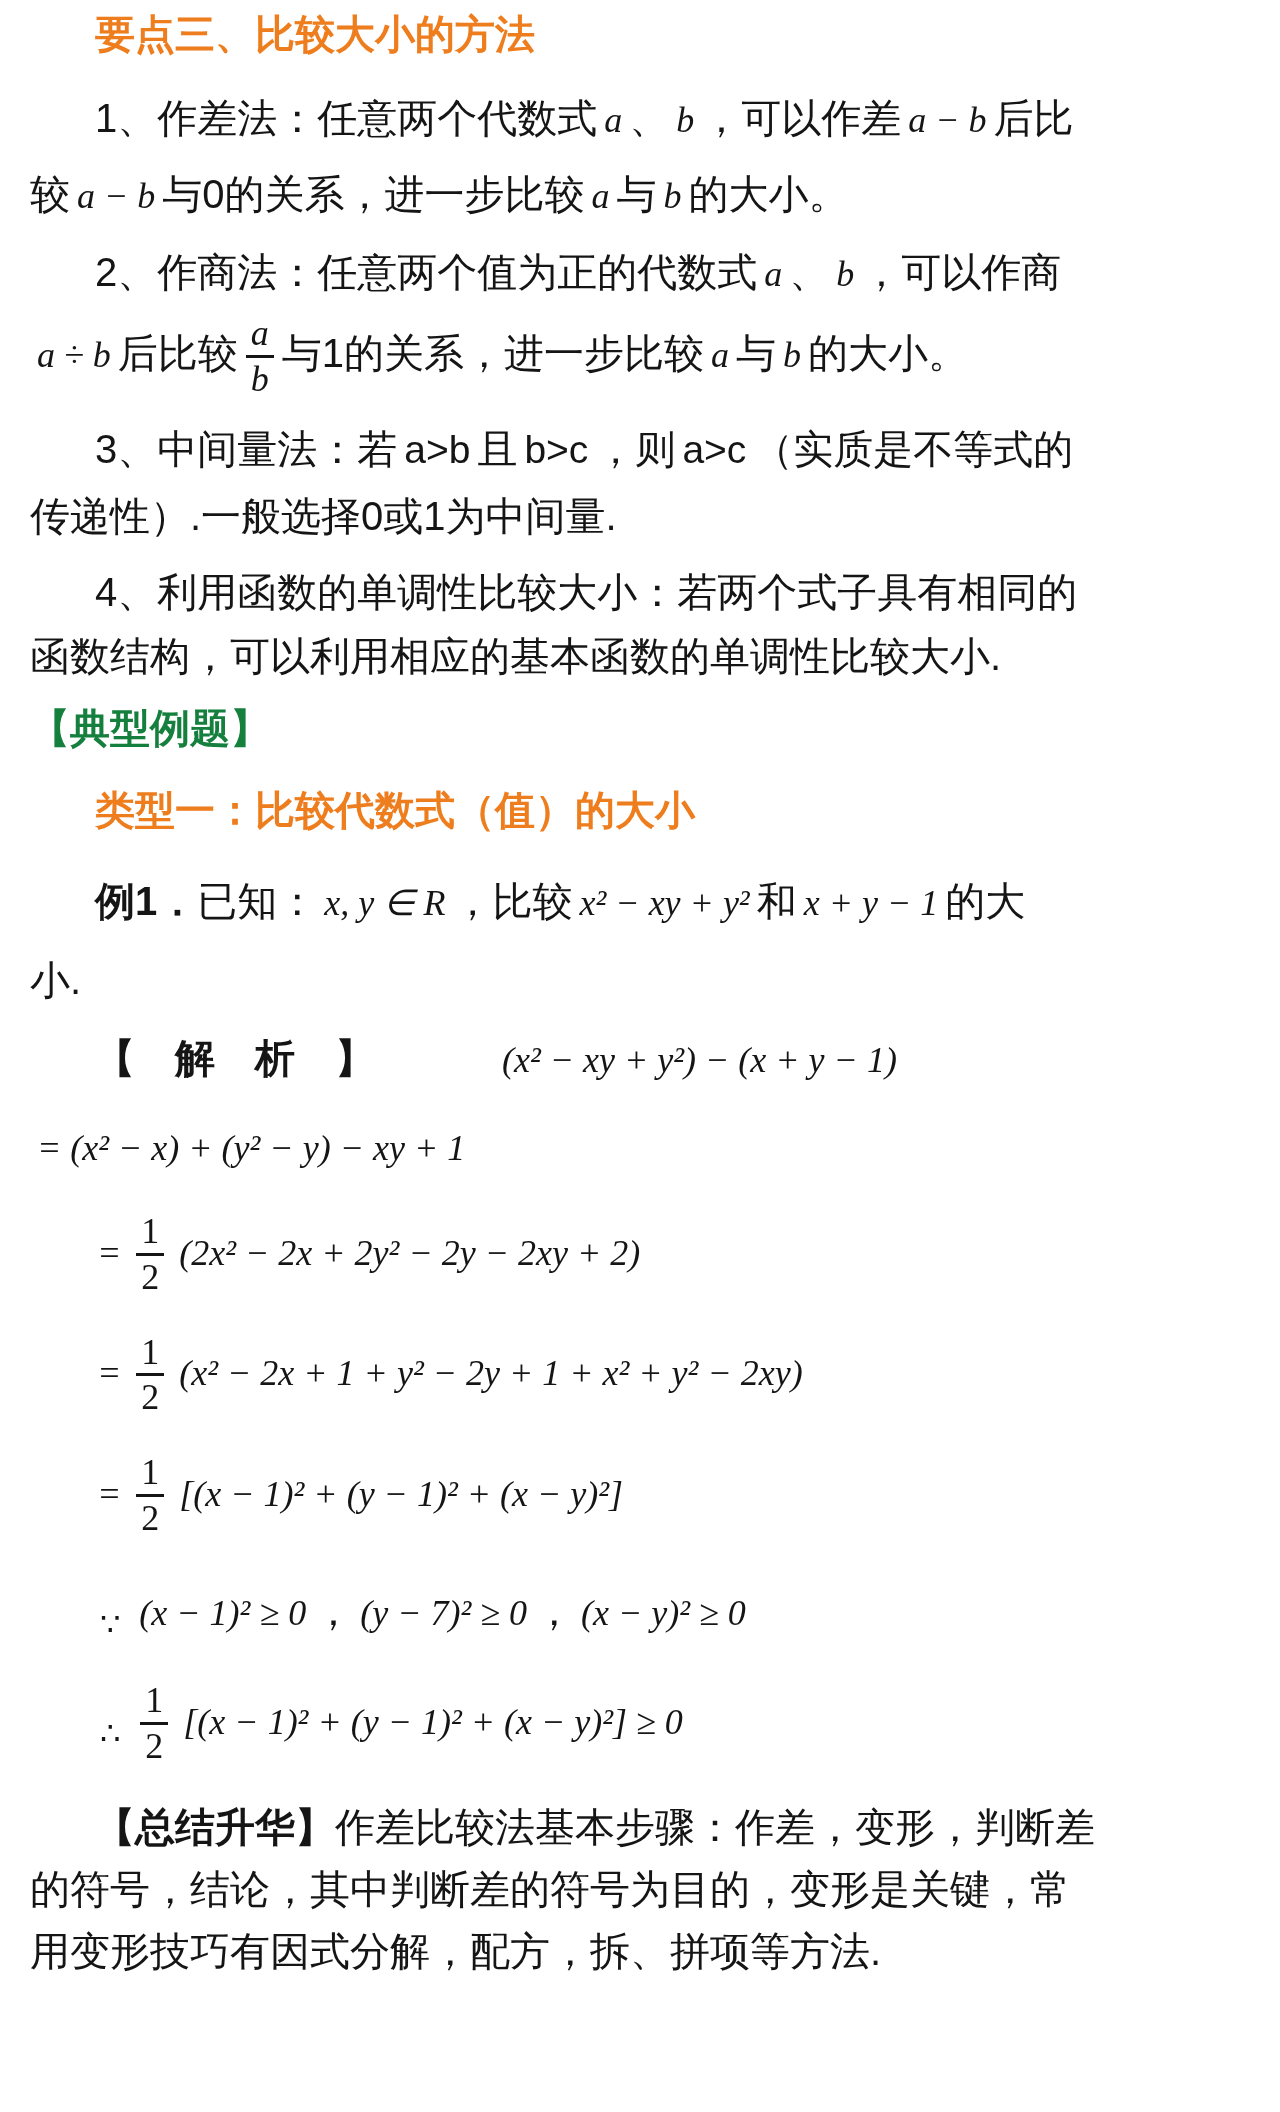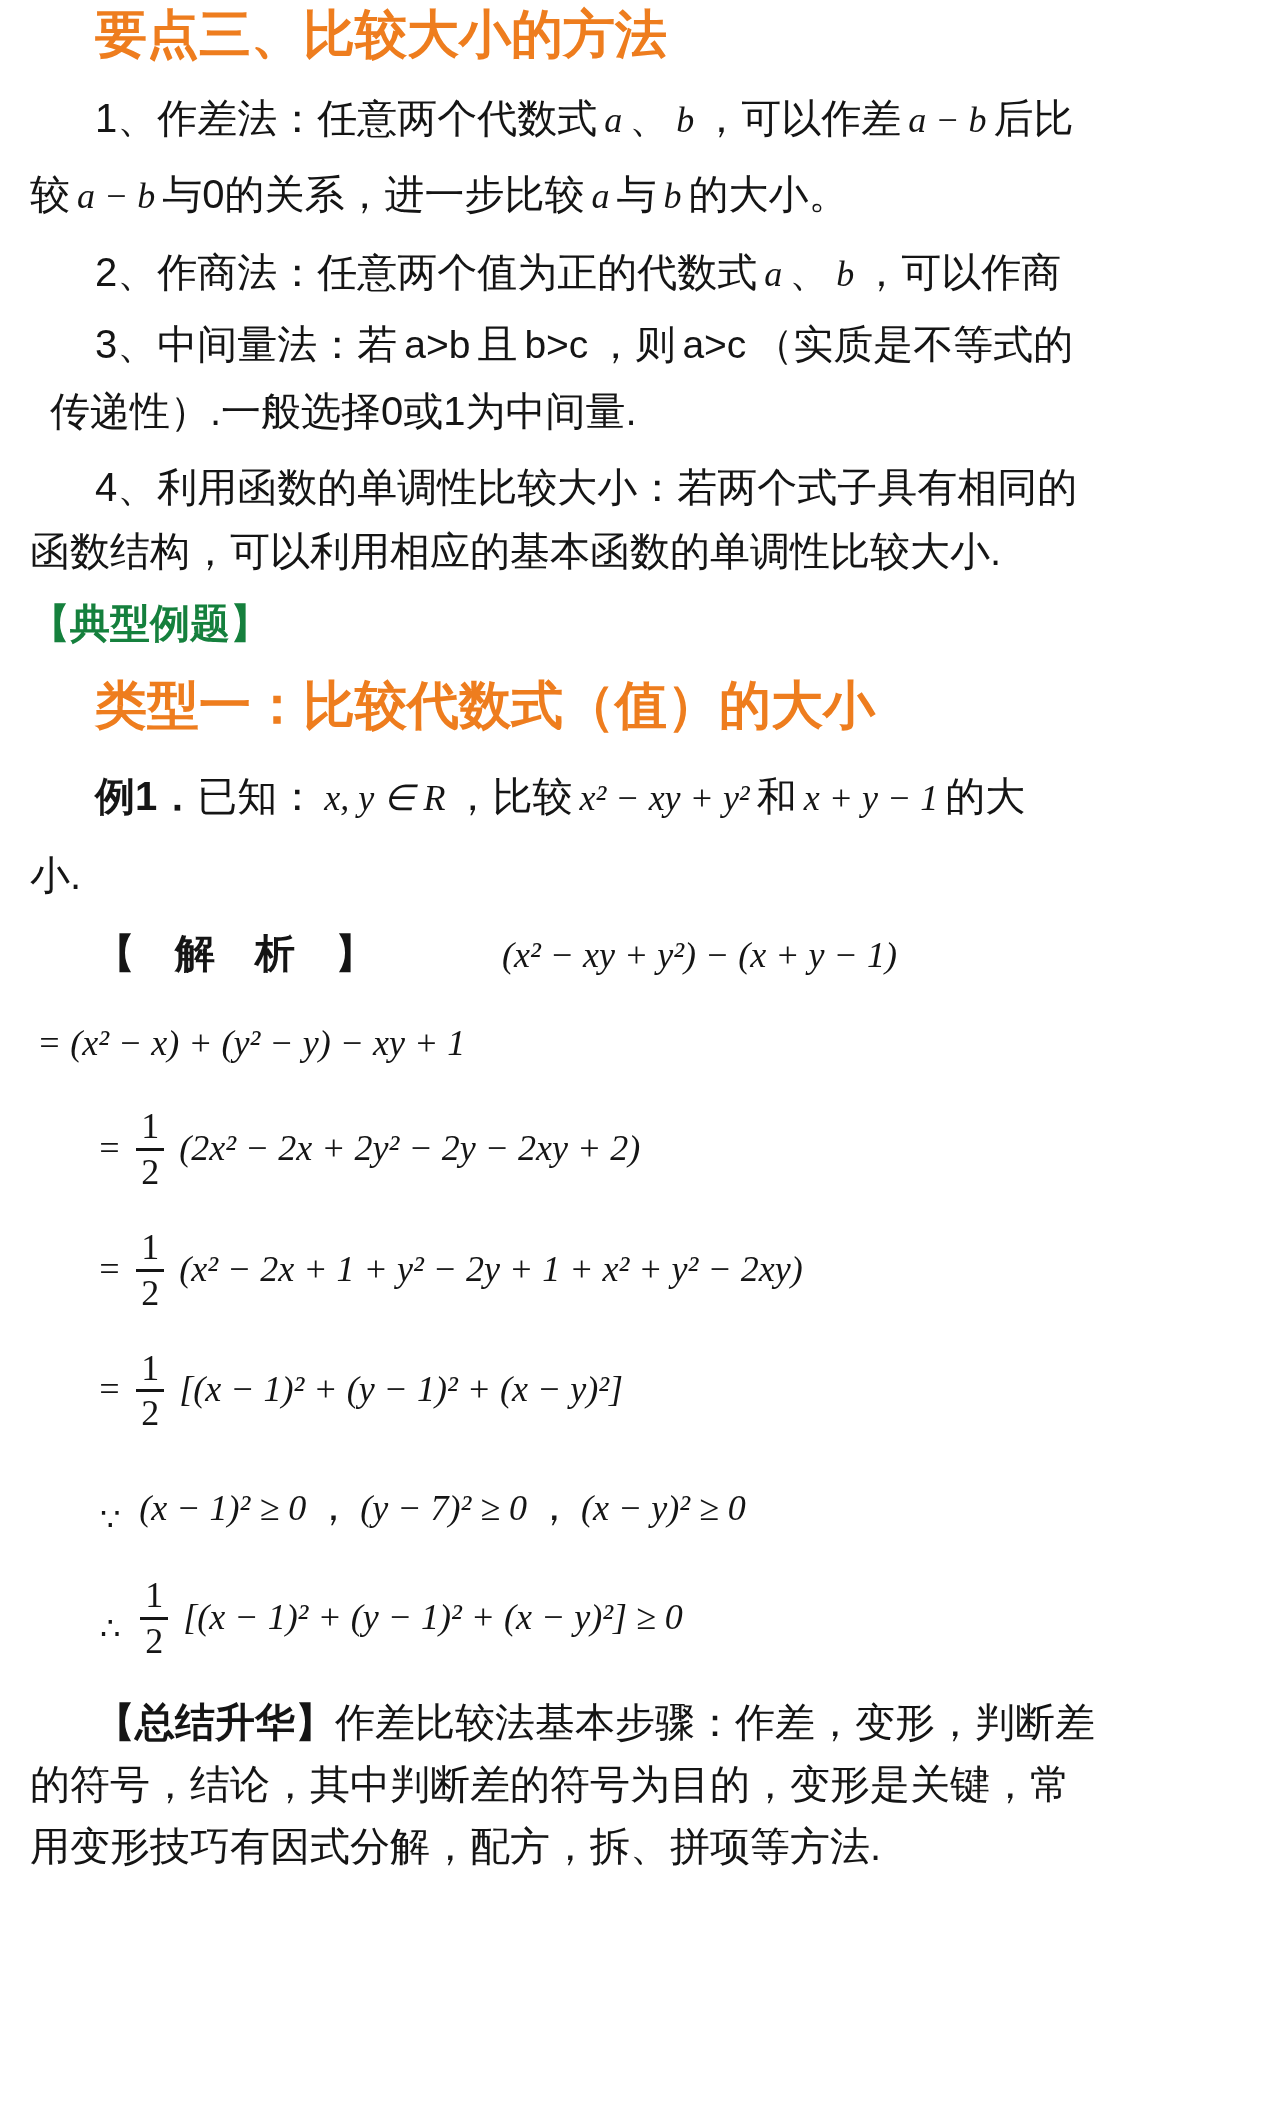--- a/index.html
+++ b/index.html
@@ -10,21 +10,21 @@
     color: #151515;
     font-family: "Liberation Sans", sans-serif;
     overflow: hidden;
   }
   .page { padding: 8px 28px 10px 30px; }
 
   .line { font-size: 40px; line-height: 60px; margin: 0 0 14px 0; white-space: nowrap; }
   .indent { padding-left: 65px; }
 
   
-  .h-orange { color: #ee7d1e; font-weight: bold; font-size: 52px; line-height: 52px; }
+  .h-orange { color: #ee7d1e; font-weight: bold; font-size: 40px; line-height: 52px; }
   .h-green  { color: #15803d; font-weight: bold; font-size: 40px; line-height: 52px; }
 
   
   .cn  { }
   .cnb { font-weight: bold; }
   .m   { font-family: "Liberation Serif", serif; font-style: italic; font-size: 36px; padding: 0 7px; }
   .mr  { font-family: Liberation Sans, sans-serif; font-size: 39px; padding: 0 7px; }
   .sym { font-family: "DejaVu Sans", sans-serif; font-size: 32px; padding-right: 12px; vertical-align: -10px; }
   .gap { display: inline-block; }
 
@@ -42,21 +42,21 @@
   .frac .den { display: block; padding-top: 2px; }
   .frac.it { font-style: italic; }
 
   
   .b-h1     { margin: 0 0 28px 0; }
   .b-p1l1   { margin-bottom: 14px; }
   .b-p1l2   { margin-bottom: 16px; }
   .b-p2l1   { margin-bottom: 10px; }
   .b-p2l2   { margin-bottom: 20px; }
   .b-p3l1   { margin-bottom: 6px; }
-  .b-p3l2   { margin-bottom: 16px; margin-left: 20px; }
+  .b-p3l2   { margin-bottom: 16px; }
   .b-p4l1   { margin-bottom: 4px; }
   .b-p4l2   { margin-bottom: 16px; }
   .b-green  { margin-bottom: 30px; }
   .b-h2     { margin-bottom: 32px; }
   .b-ex1l1  { line-height: 66px; margin-bottom: 14px; }
   .b-ex1l2  { margin-bottom: 16px; }
   .b-jiexi  { line-height: 64px; margin-bottom: 24px; }
   .b-eq1    { margin-bottom: 34px; }
   .b-eq2    { margin-bottom: 36px; }
   .b-eq3    { margin-bottom: 36px; }
@@ -72,20 +72,21 @@
 <body>
 
 <div class="page">
 
   <div class="line h-orange indent b-h1">要点三、比较大小的方法</div>
 
   <div class="line indent b-p1l1"><span class="cn">1、作差法：任意两个代数式</span><span class="m">a</span><span class="cn">、</span><span class="m">b</span><span class="cn">，可以作差</span><span class="m">a − b</span><span class="cn">后比</span></div>
   <div class="line b-p1l2"><span class="cn">较</span><span class="m">a − b</span><span class="cn">与0的关系，进一步比较</span><span class="m">a</span><span class="cn">与</span><span class="m">b</span><span class="cn">的大小。</span></div>
 
   <div class="line indent b-p2l1"><span class="cn">2、作商法：任意两个值为正的代数式</span><span class="m">a</span><span class="cn">、</span><span class="m">b</span><span class="cn">，可以作商</span></div>
+  <div class="line b-p2l2"><span class="m">a ÷ b</span><span class="cn">后比较</span><span class="frac it"><span class="num">a</span><span class="den">b</span></span><span class="cn">与1的关系，进一步比较</span><span class="m">a</span><span class="cn">与</span><span class="m">b</span><span class="cn">的大小。</span></div>
 
   <div class="line indent b-p3l1"><span class="cn">3、中间量法：若</span><span class="mr">a&gt;b</span><span class="cn">且</span><span class="mr">b&gt;c</span><span class="cn">，则</span><span class="mr">a&gt;c</span><span class="cn">（实质是不等式的</span></div>
   <div class="line b-p3l2"><span class="cn">传递性）.一般选择0或1为中间量.</span></div>
 
   <div class="line indent b-p4l1"><span class="cn">4、利用函数的单调性比较大小：若两个式子具有相同的</span></div>
   <div class="line b-p4l2"><span class="cn">函数结构，可以利用相应的基本函数的单调性比较大小.</span></div>
 
   <div class="line h-green b-green">【典型例题】</div>
 
   <div class="line h-orange indent b-h2">类型一：比较代数式（值）的大小</div>

